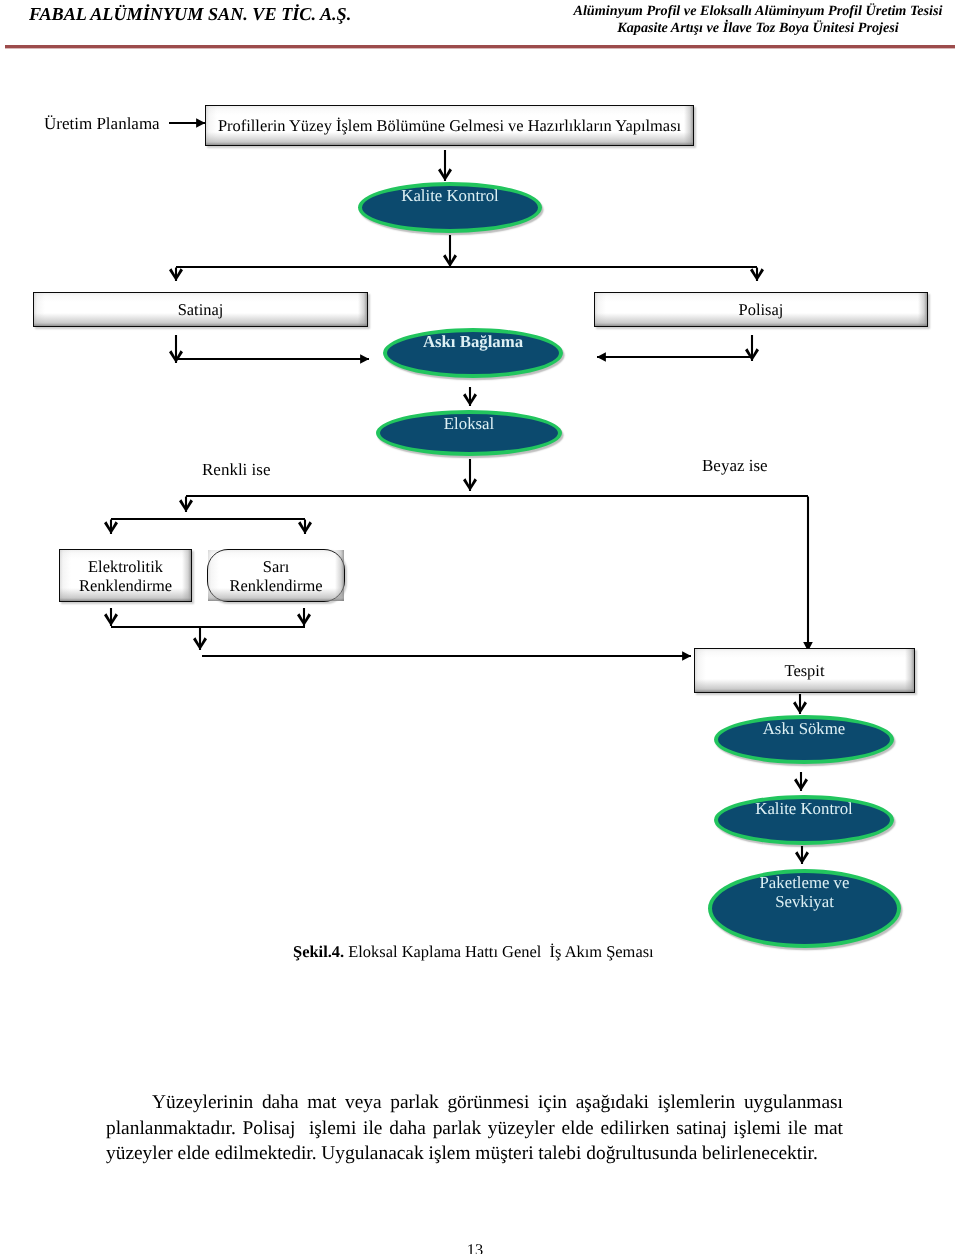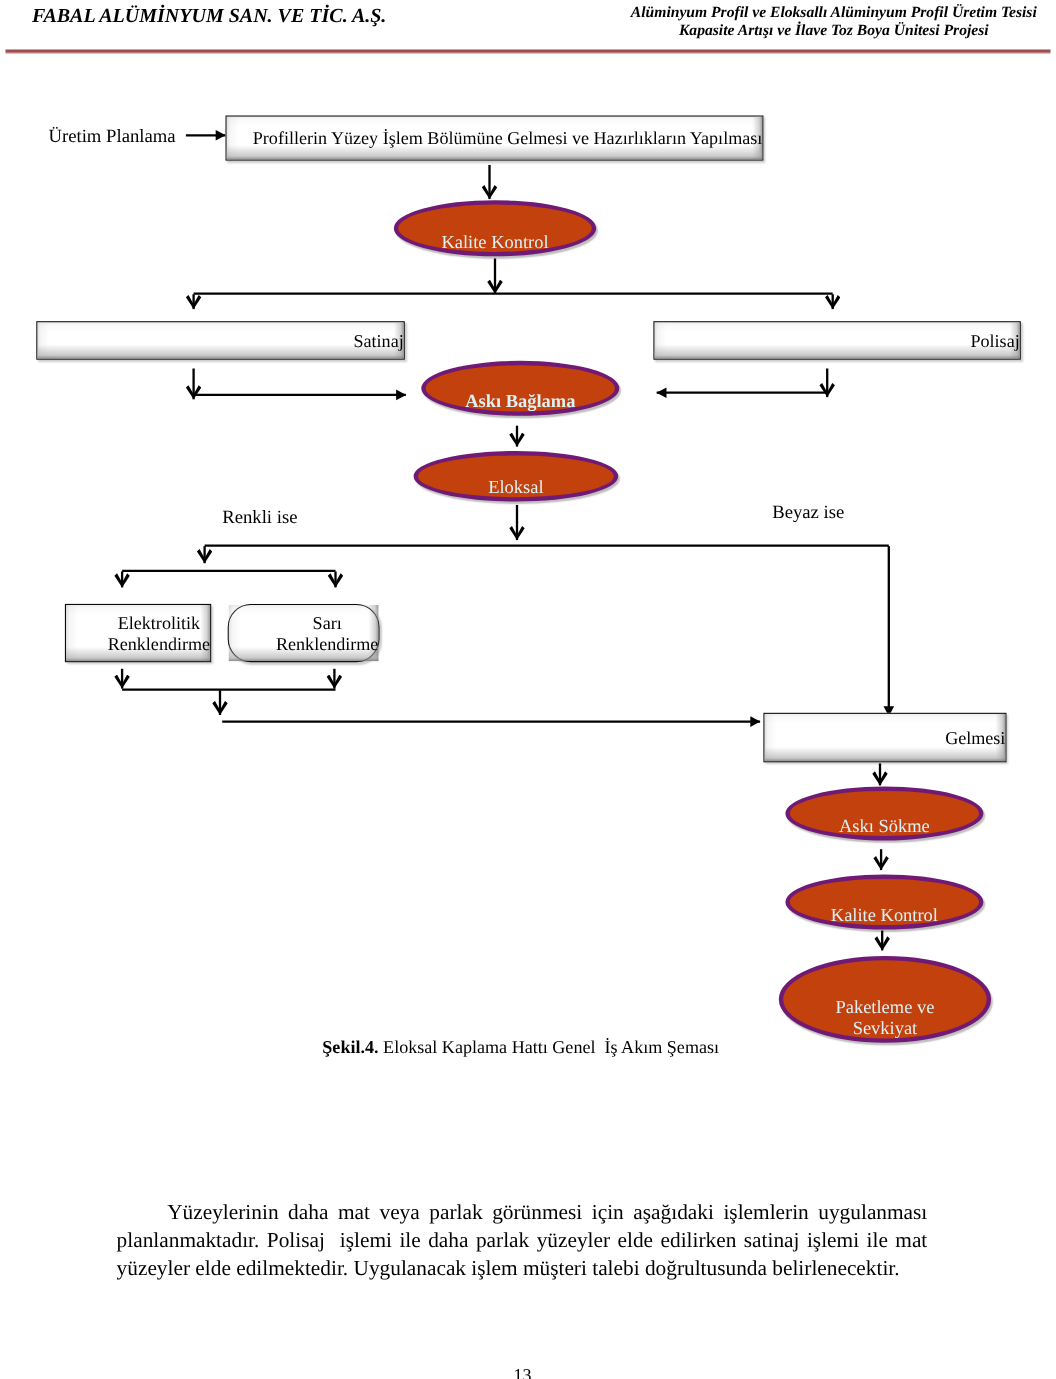--- a/index.html
+++ b/index.html
@@ -10,33 +10,33 @@
 
   
   .hdr-left{position:absolute;left:29px;top:4px;font-style:italic;font-weight:bold;font-size:18.2px;letter-spacing:0px;white-space:nowrap;}
   .hdr-right{position:absolute;left:521px;top:3px;width:474px;text-align:center;font-style:italic;font-weight:bold;font-size:14.2px;line-height:16.8px;}
   .hdr-rule{position:absolute;left:5px;top:45px;width:950px;height:3px;background:#9c4c4c;}
   .hdr-rule2{position:absolute;left:5px;top:48px;width:950px;height:1.4px;background:#d9b7b7;}
 
   
   .fbox{position:absolute;box-sizing:border-box;border:1.7px solid #0a0a0a;
         background:#ffffff;
-        display:flex;align-items:center;justify-content:flex-end;text-align:center;
+        display:flex;align-items:center;justify-content:center;text-align:center;
         font-size:16.45px;line-height:19px;
         box-shadow:1.6px 1.8px 1.8px rgba(0,0,0,0.20);}
   .fbox .bev{position:absolute;left:0;top:0;right:0;bottom:0;pointer-events:none;
         background:
           linear-gradient(to top,   rgba(120,120,120,.82) 0px, rgba(160,160,160,.56) 3px, rgba(255,255,255,0) 13px),
           linear-gradient(to left,  rgba(120,120,120,.72) 0px, rgba(165,165,165,.48) 3px, rgba(255,255,255,0) 9px),
           linear-gradient(to right, rgba(165,165,165,.34) 0px, rgba(200,200,200,.18) 3px, rgba(255,255,255,0) 11px),
           linear-gradient(to bottom,rgba(180,180,180,.22) 0px, rgba(210,210,210,.12) 3px, rgba(255,255,255,0) 9px);}
   .fbox .tx{position:relative;z-index:2;}
   .fell{position:absolute;box-sizing:border-box;border-radius:50%;
-        background:#c2410c;border:4px solid #701a75;
-        display:flex;align-items:flex-end;justify-content:center;text-align:center;
+        background:#0c4a6e;border:4px solid #22c55e;
+        display:flex;align-items:flex-start;justify-content:center;text-align:center;
         color:#ddf0f4;font-size:16.8px;line-height:19px;
         box-shadow:1.6px 2.2px 1.4px rgba(0,0,0,0.26);}
   .lbl{position:absolute;font-size:17px;white-space:nowrap;}
 
   
   #wires{position:absolute;left:0;top:0;width:960px;height:1254px;pointer-events:none;}
 
   
   .caption{position:absolute;font-size:16.45px;white-space:nowrap;}
   .para{position:absolute;font-size:19.4px;line-height:25.6px;text-align:justify;}
@@ -152,21 +152,21 @@
   <div class="bev"></div>
     </div>
 
   <div class="fbox" style="left:207px;top:549px;width:138px;height:53px;border-radius:21px;">
     <span style="white-space:pre-line" class="tx">Sarı
 Renklendirme</span>
   <div class="bev"></div>
     </div>
 
   <div class="fbox" style="left:694px;top:648px;width:221px;height:45px;">
-    <span class="tx">Gelmesi</span>
+    <span class="tx">Tespit</span>
   <div class="bev"></div>
     </div>
 
   <div class="fell" style="left:714px;top:715px;width:180px;height:49px;">
     <span>Askı Sökme</span>
   </div>
 
   <div class="fell" style="left:714px;top:795px;width:180px;height:50px;">
     <span>Kalite Kontrol</span>
   </div>

